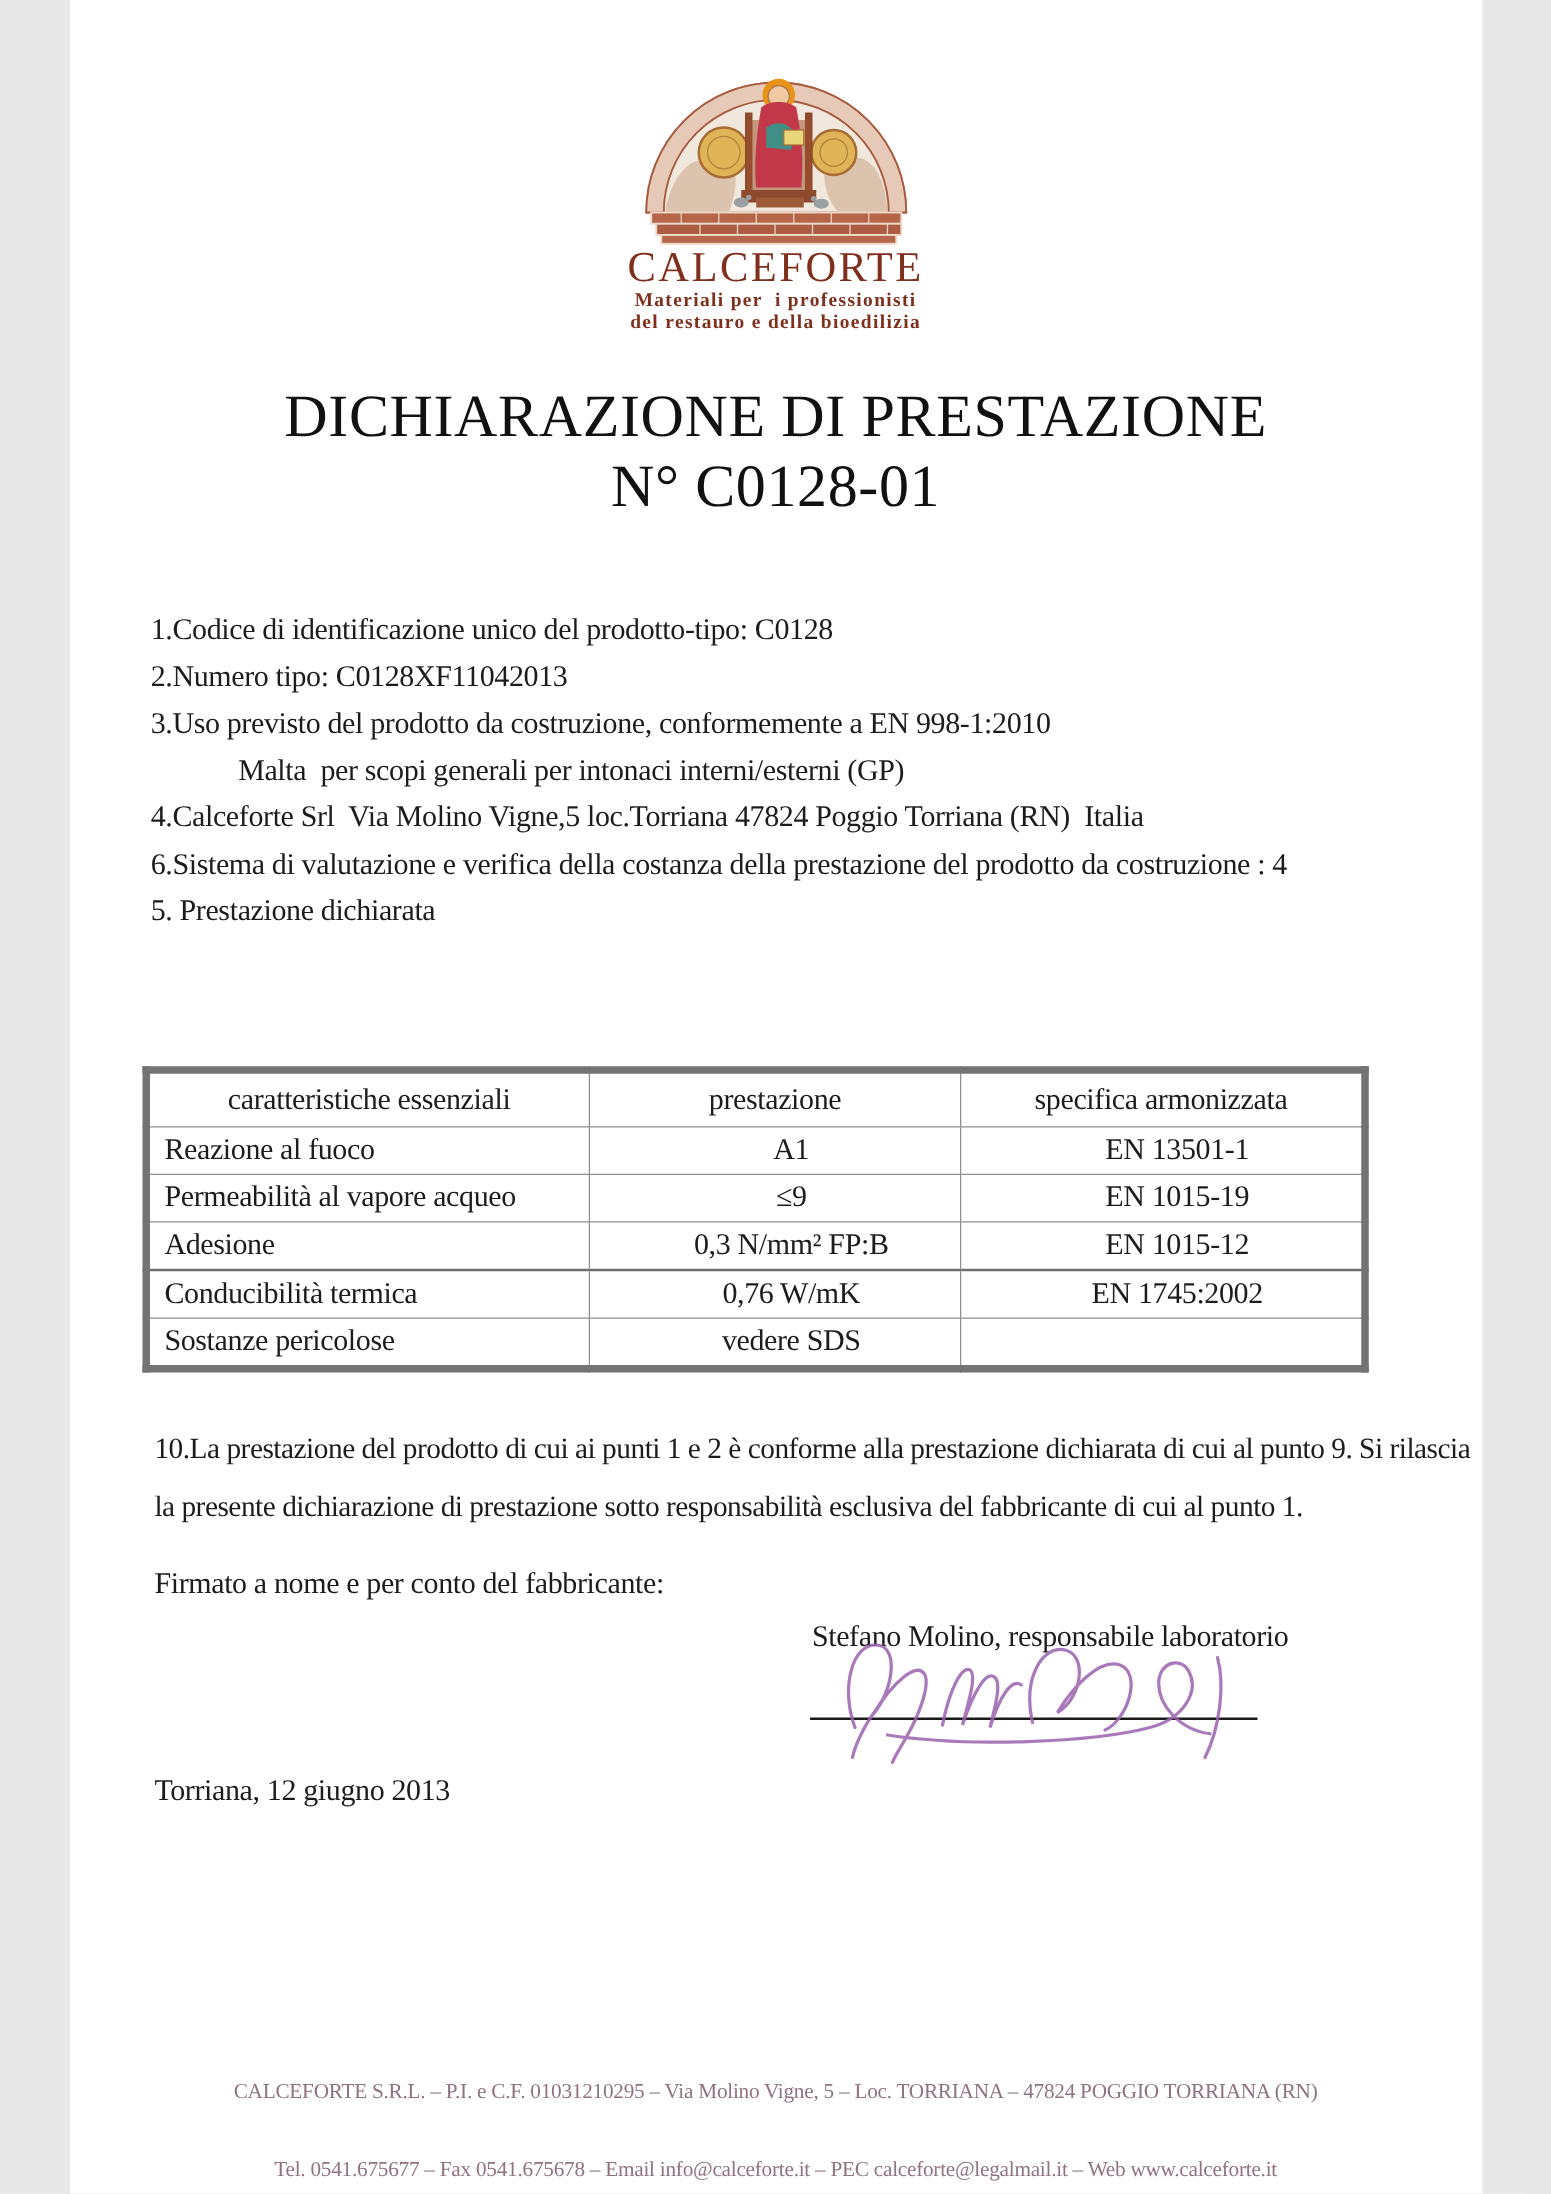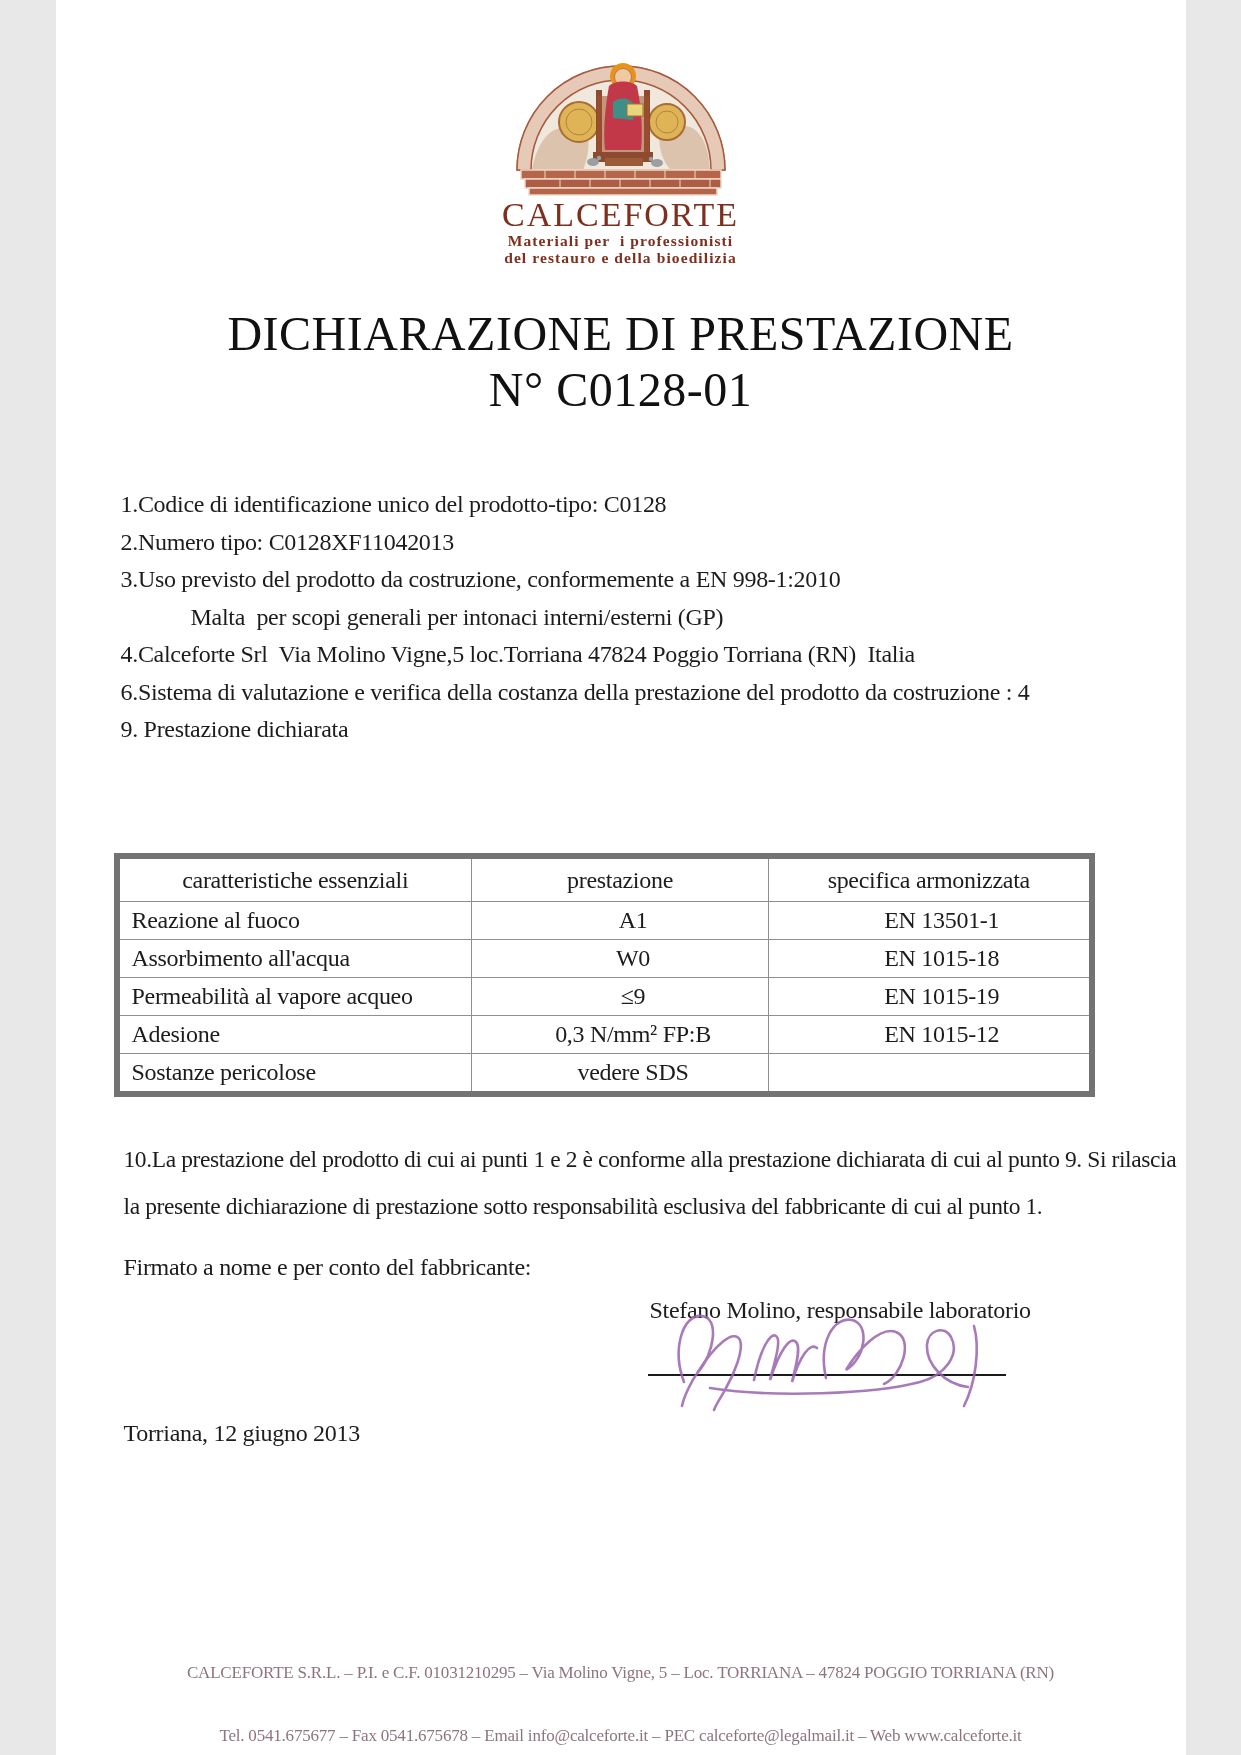--- a/index.html
+++ b/index.html
@@ -141,21 +141,21 @@
     <div class="title-line">N° C0128-01</div>
   </div>
 
   <div class="items-block">
     <div class="decl-item">1.Codice di identificazione unico del prodotto-tipo: C0128</div>
     <div class="decl-item">2.Numero tipo: C0128XF11042013</div>
     <div class="decl-item">3.Uso previsto del prodotto da costruzione, conformemente a EN 998-1:2010</div>
     <div class="decl-item indent">Malta  per scopi generali per intonaci interni/esterni (GP)</div>
     <div class="decl-item">4.Calceforte Srl  Via Molino Vigne,5 loc.Torriana 47824 Poggio Torriana (RN)  Italia</div>
     <div class="decl-item">6.Sistema di valutazione e verifica della costanza della prestazione del prodotto da costruzione : 4</div>
-    <div class="decl-item">9. Prestazione dichiarata</div>
+    <div class="decl-item">5. Prestazione dichiarata</div>
   </div>
 
   <table class="perf-table">
     <colgroup>
         <col class="c1">
         <col class="c2">
         <col class="c3">
       </colgroup>
     <thead>
       <tr>
@@ -164,33 +164,33 @@
         <th>specifica armonizzata</th>
       </tr>
     </thead>
     <tbody>
       <tr>
         <td class="left">Reazione al fuoco</td>
         <td class="center">A1</td>
         <td class="center">EN 13501-1</td>
       </tr>
       <tr>
-        <td class="left">Assorbimento all'acqua</td>
-        <td class="center">W0</td>
-        <td class="center">EN 1015-18</td>
-      </tr>
-      <tr>
         <td class="left">Permeabilità al vapore acqueo</td>
         <td class="center">≤9</td>
         <td class="center">EN 1015-19</td>
       </tr>
       <tr>
         <td class="left">Adesione</td>
         <td class="center">0,3 N/mm² FP:B</td>
         <td class="center">EN 1015-12</td>
+      </tr>
+      <tr class="thick">
+        <td class="left">Conducibilità termica</td>
+        <td class="center">0,76 W/mK</td>
+        <td class="center">EN 1745:2002</td>
       </tr>
       <tr>
         <td class="left">Sostanze pericolose</td>
         <td class="center">vedere SDS</td>
         <td class="center"></td>
       </tr>
     </tbody>
   </table>
 
   <div class="clause-block">

